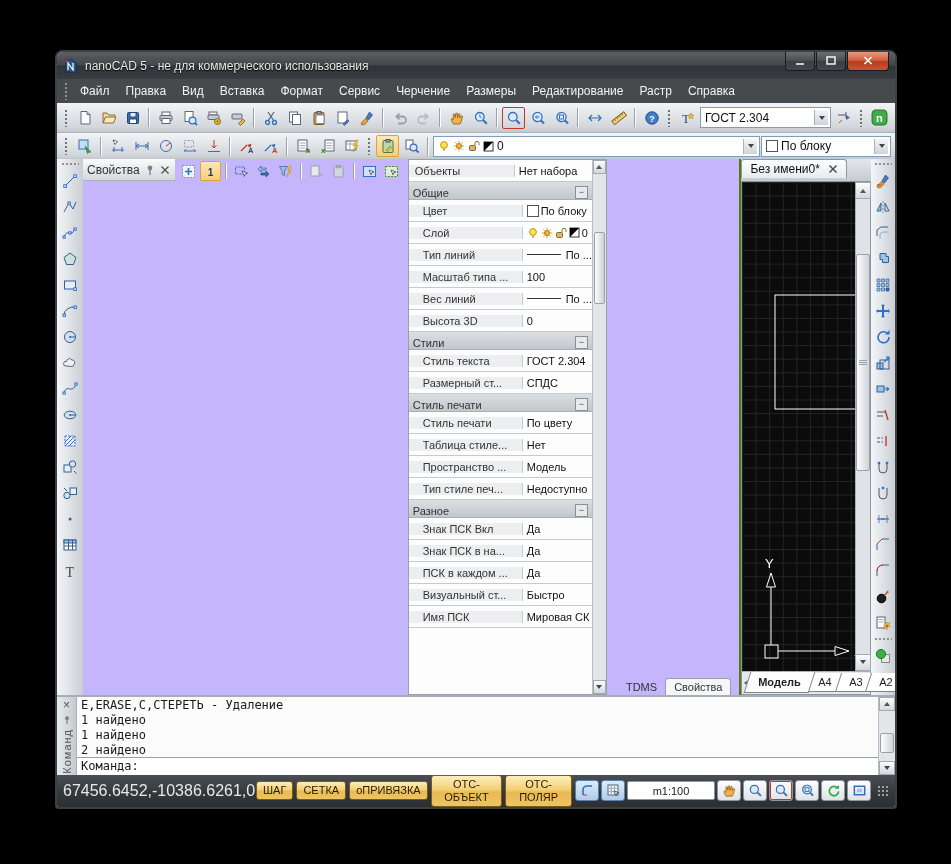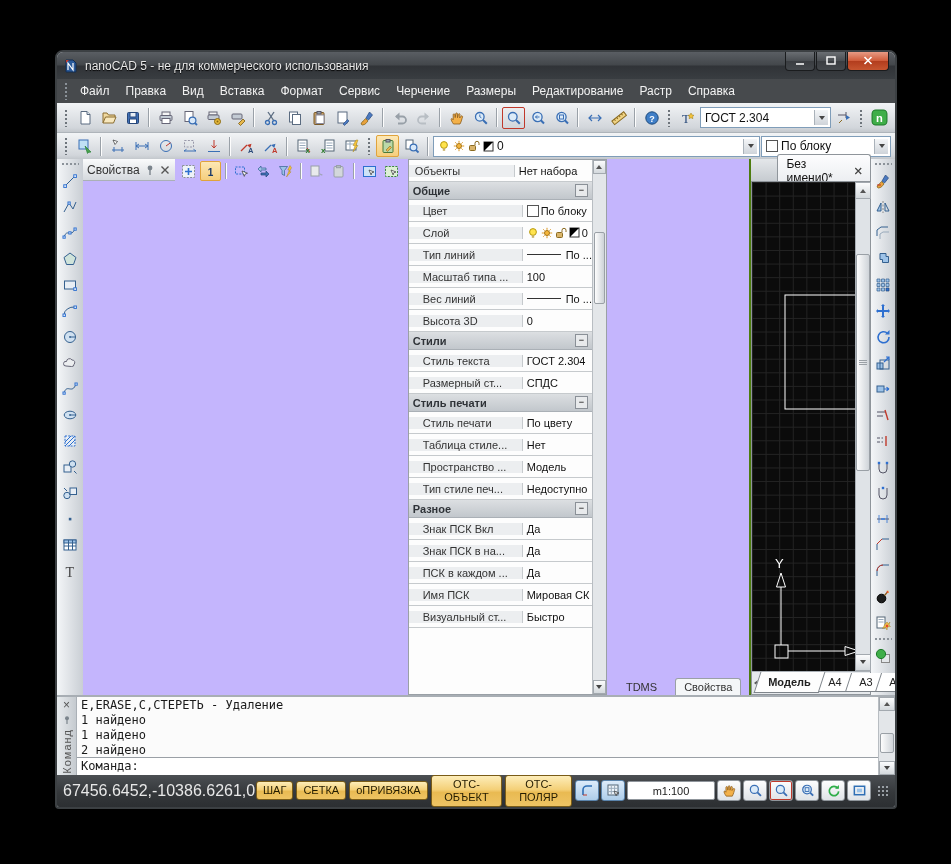--- a/index.html
+++ b/index.html
@@ -57,33 +57,33 @@
   .ptitle .ticons{margin-left:auto;display:flex;gap:3px;align-items:center}
   .ptb{height:24px;flex:0 0 24px;display:flex;align-items:center;padding:0 3px;gap:1px}
   .pgrid{margin:0 3px;background:#fdfdfd;border:1px solid #9aa0a6;display:flex;min-height:0;flex:0 0 auto}
   .pgridcol{flex:1;display:flex;flex-direction:column}
   .prow{height:21px;flex:0 0 21px;display:flex;border-bottom:1px solid #c6cacd;align-items:center}
   .plabel{flex:0 0 99px;display:flex;align-items:center;padding-left:14px;background:#eceef0;
        border-right:1px solid #c6cacd;font-size:11px;color:#333;white-space:nowrap;overflow:hidden}
   .plabel.top{padding-left:6px}
   .pvalue{flex:1;display:flex;align-items:center;padding-left:4px;gap:2px;font-size:11px;color:#111;
        white-space:nowrap;overflow:hidden}
-  .psec{height:17px;flex:0 0 17px;display:flex;align-items:center;padding:0 4px;
+  .psec{height:17px;flex:0 0 17px;display:flex;align-items:flex-end;padding:0 4px;
        background:linear-gradient(#dcdfe2,#c2c7cc);border-bottom:1px solid #aab0b6;
-       font-weight:bold;font-size:11px;color:#2f3338}
+       font-weight:normal;font-size:11px;color:#2f3338}
   .minusbox{margin-left:auto;width:11px;height:11px;border:1px solid #8a9097;background:#e8eaec;
        display:flex;align-items:center;justify-content:center;font-size:9px;color:#444;line-height:1}
   .pscroll{flex:0 0 11px;background:#e3e6e9;border-left:1px solid #b8bdc2;display:flex;flex-direction:column;align-items:center}
   .pthumb{width:9px;height:70px;background:linear-gradient(90deg,#fdfdfd,#cdd2d7);border:1px solid #9aa0a6;border-radius:2px;margin-top:58px}
-  .ptabs{margin-top:auto;display:flex;align-items:flex-end;padding:0 8px;gap:10px;height:20px;flex:0 0 20px}
+  .ptabs{margin-top:auto;display:flex;align-items:flex-end;padding:0 8px;gap:0;height:20px;flex:0 0 20px}
   .ptab{font-size:11px;padding:2px 8px;color:#333}
   .ptab.active{background:#f4f6f8;border:1px solid #9aa0a6;border-bottom:none;border-radius:3px 3px 0 0}
   
   .center{flex:1;display:flex;flex-direction:column;min-width:0;background:#cfd3d8}
-  .doctabs{height:22px;flex:0 0 22px;display:flex;align-items:center;background:linear-gradient(#e4e7ea,#c6cbd0);padding-left:26px}
+  .doctabs{height:22px;flex:0 0 22px;display:flex;align-items:flex-start;background:linear-gradient(#e4e7ea,#c6cbd0);}
   .doctab{display:flex;align-items:center;gap:8px;background:linear-gradient(#fdfdfe,#e8ebee);
        border:1px solid #8f959b;border-bottom:none;border-radius:3px 3px 0 0;padding:2px 8px;font-size:12px;color:#111}
   .canvaswrap{flex:1;position:relative;min-height:0;border:1px solid #8f959b;border-bottom:none}
   .canvas{position:absolute;inset:0 14px 0 0;background:#0b0b0b;overflow:hidden}
   .canvasgrid{position:absolute;inset:0;
        background-image:linear-gradient(#232323 1px,transparent 1px),linear-gradient(90deg,#232323 1px,transparent 1px);
        background-size:13.6px 13.6px}
   .shapes{position:absolute;left:0;top:0}
   .vscroll{position:absolute;right:0;top:0;bottom:0;width:14px;background:#dfe3e7;border-left:1px solid #aab0b6;
        display:flex;flex-direction:column;align-items:center}
@@ -796,29 +796,29 @@
                 <span>Да</span>
               </div>
           </div>
           <div class="prow">
             <div class="plabel">ПСК в каждом ...</div>
             <div class="pvalue">
                 <span>Да</span>
               </div>
           </div>
           <div class="prow">
+            <div class="plabel">Визуальный ст...</div>
+            <div class="pvalue">
+                <span>Быстро</span>
+              </div>
+          </div>
+          <div class="prow">
             <div class="plabel">Имя ПСК</div>
             <div class="pvalue">
                 <span>Мировая СК</span>
-              </div>
-          </div>
-          <div class="prow">
-            <div class="plabel">Визуальный ст...</div>
-            <div class="pvalue">
-                <span>Быстро</span>
               </div>
           </div>
         </div>
         <div class="pscroll">
           <span class="sbtn" style="width:11px;height:12px">
               <span class="tri-u"></span>
             </span>
           <span class="pthumb"></span>
           <span class="sbtn" style="width:11px;height:12px;margin-top:auto">
               <span class="tri-d"></span>

